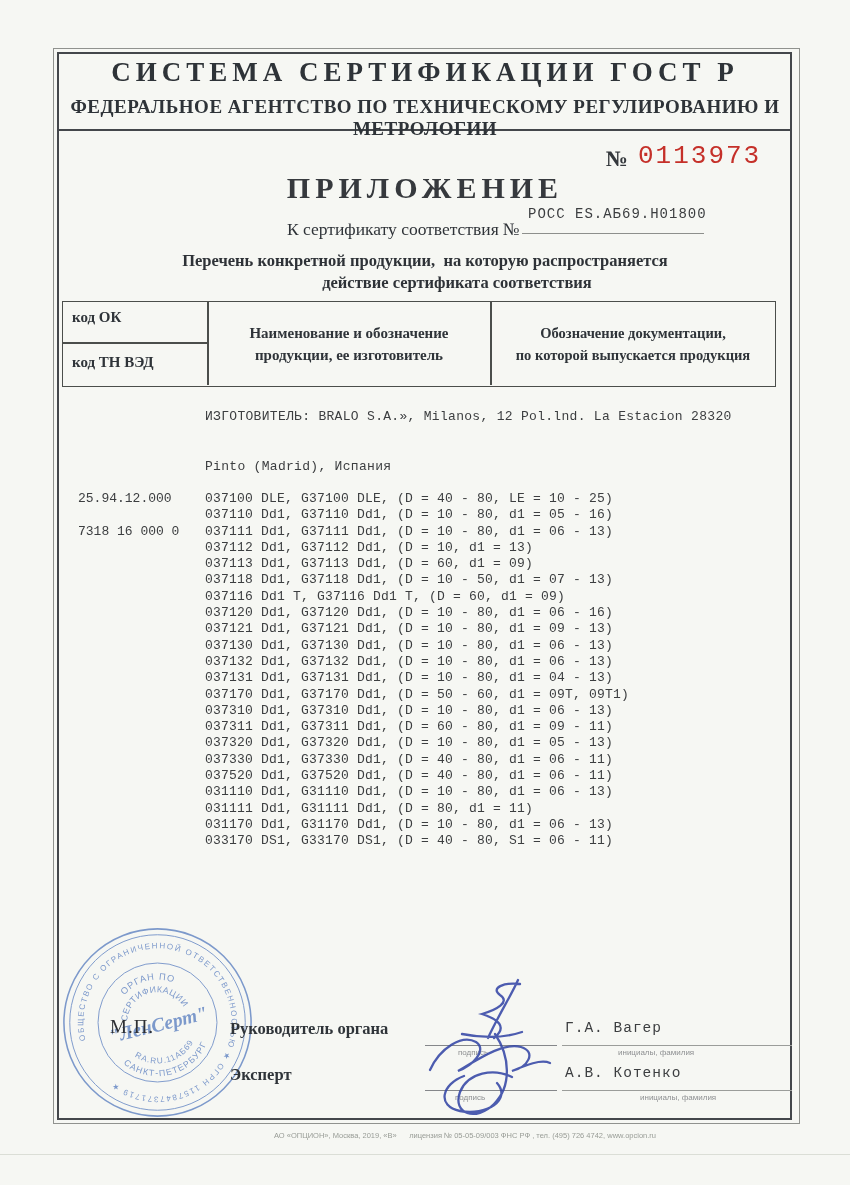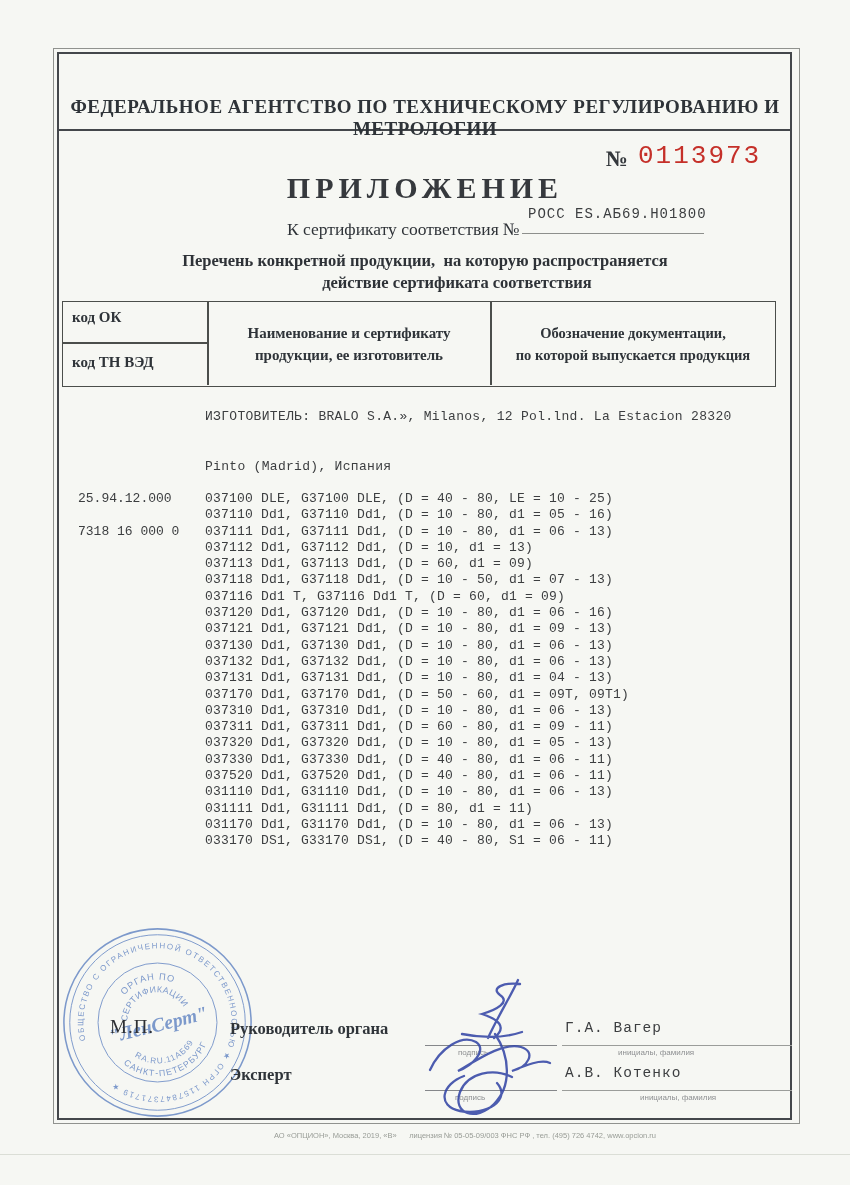--- a/index.html
+++ b/index.html
@@ -67,40 +67,41 @@
 </style>
 </head>
 <body>
 
 <div class="page">
 
   <div class="abs frame-outer"></div>
   <div class="abs frame-inner"></div>
   <div class="abs header-sep"></div>
 
+  <div class="abs h-line1">СИСТЕМА СЕРТИФИКАЦИИ ГОСТ Р</div>
   <div class="abs h-line2">ФЕДЕРАЛЬНОЕ АГЕНТСТВО ПО ТЕХНИЧЕСКОМУ РЕГУЛИРОВАНИЮ И МЕТРОЛОГИИ</div>
 
   <span class="abs num-prefix">№</span>
   <span class="abs num-value">0113973</span>
 
   <div class="abs doc-title">ПРИЛОЖЕНИЕ</div>
   <span class="abs cert-label">К сертификату соответствия №</span>
   <span class="abs cert-value mono">РОСС ES.АБ69.Н01800</span>
   <div class="abs cert-underline"></div>
   <div class="abs subtitle1">Перечень конкретной продукции,  на которую распространяется</div>
   <div class="abs subtitle2">действие сертификата соответствия</div>
 
   <div class="abs tbl"></div>
   <div class="abs tbl-v1"></div>
   <div class="abs tbl-v2"></div>
   <div class="abs tbl-h1"></div>
   <div class="abs cell-ok">код ОК</div>
   <div class="abs cell-tnved">код ТН ВЭД</div>
   <div class="abs cell-c2">
-    <div>Наименование и сертификату</div>
+    <div>Наименование и обозначение</div>
     <div>продукции, ее изготовитель</div>
   </div>
   <div class="abs cell-c3">
     <div>Обозначение документации,</div>
     <div>по которой выпускается продукция</div>
   </div>
 
   <div class="abs manu1 mono">ИЗГОТОВИТЕЛЬ: BRALO S.A.», Milanos, 12 Pol.lnd. La Estacion 28320</div>
   <div class="abs manu2 mono">Pinto (Madrid), Испания</div>
 

